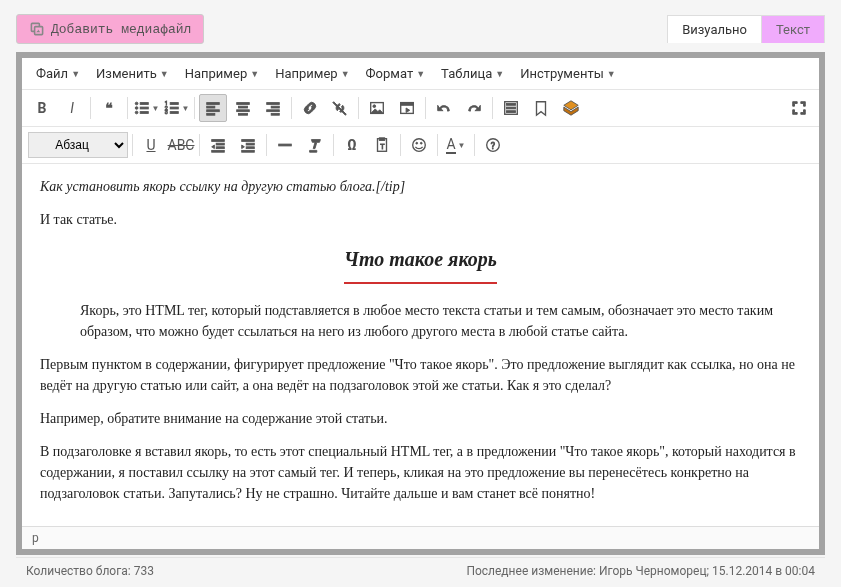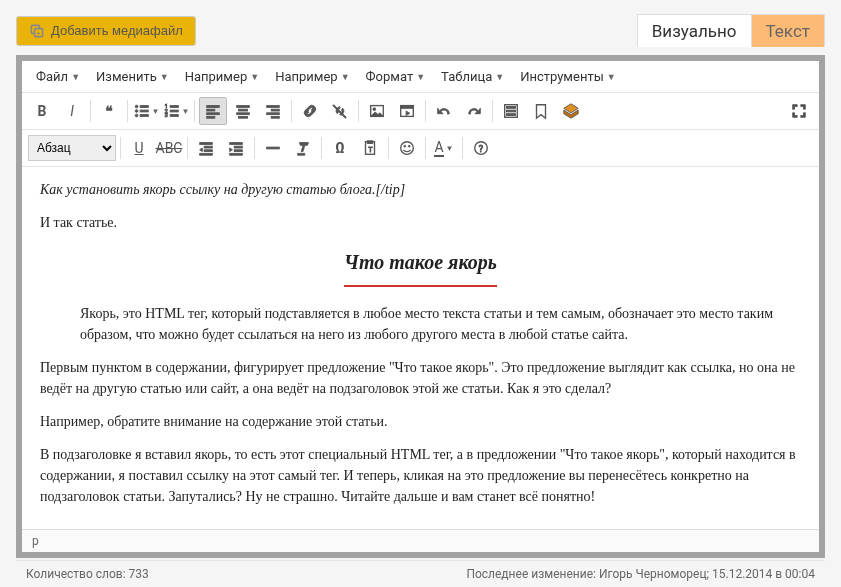--- a/index.html
+++ b/index.html
@@ -1,34 +1,34 @@
 <!DOCTYPE html>
 <html><head>
 <meta charset="utf-8">
 <style>
 * { box-sizing: border-box; margin: 0; padding: 0; }
 body { font-family: -apple-system, BlinkMacSystemFont, "Segoe UI", Roboto, sans-serif; font-size: 13px; background: #f5f5f5; width: 841px; height: 587px; overflow: hidden; color: #333; }
 .wrap { padding: 14px 16px; }
 .topbar { display: flex; justify-content: space-between; align-items: center; margin-bottom: 8px; }
-.media-btn { background: #eab308; border: 1px solid #ccc; padding: 6px 12px; border-radius: 3px; font-size: 13px; display: inline-flex; align-items: center; gap: 6px; cursor: pointer; color: #555; }
+.media-btn { background: #f9a8d4; border: 1px solid #ccc; padding: 6px 12px; border-radius: 3px; font-size: 13px; display: inline-flex; align-items: center; gap: 6px; cursor: pointer; color: #555; font-family: Liberation Mono, monospace; }
 .media-btn svg { width: 16px; height: 16px; fill: #888; }
 .tabs { display: flex; border: 1px solid #ddd; border-bottom: none; }
-.tab { padding: 6px 14px; background: #f5f5f5; cursor: pointer; font-size: 17px; color: #666; }
+.tab { padding: 6px 14px; background: #f5f5f5; cursor: pointer; font-size: 13px; color: #666; }
 .tab.active { background: #fff; border-right: 1px solid #ddd; color: #333; }
-.tab.inactive { background: #fdba74; }
+.tab.inactive { background: #f0abfc; }
 .editor { border: 6px solid #a3a3a3; background: #fff; }
 .menubar { display: flex; gap: 4px; padding: 4px 8px; border-bottom: 1px solid #e5e5e5; }
 .menu-item { padding: 4px 6px; cursor: pointer; font-size: 13px; color: #333; display: inline-flex; align-items: center; gap: 3px; }
 .caret { font-size: 9px; color: #666; }
 .toolbar { display: flex; flex-wrap: wrap; gap: 2px; padding: 4px 6px; border-bottom: 1px solid #e5e5e5; align-items: center; }
 .tb-btn { width: 28px; height: 28px; display: inline-flex; align-items: center; justify-content: center; cursor: pointer; border-radius: 2px; color: #555; font-size: 14px; }
 .tb-btn svg { width: 18px; height: 18px; fill: #555; stroke: #555; }
 .tb-btn.active { background: #e0e0e0; border: 1px solid #bbb; }
 .sep { width: 1px; height: 22px; background: #ddd; margin: 0 2px; }
-.format-select { height: 26px; border: 1px solid #ccc; font-size: 12px; padding: 0 4px; width: 88px; }
+.format-select { height: 26px; border: 1px solid #ccc; font-size: 12px; padding: 0 4px; width: 100px; text-align: center; }
 .expand-btn { margin-left: auto; }
 .content { padding: 12px 18px 10px; font-family: Georgia, serif; font-size: 14px; line-height: 1.5; color: #222; min-height: 340px; }
 .content p { margin-bottom: 12px; }
 .tip-line { font-style: italic; }
 .h2 { text-align: center; font-weight: bold; font-size: 20px; font-style: italic; margin: 14px auto 16px; display: table; border-bottom: 2px solid #d03030; padding-bottom: 8px; }
 .quote { padding-left: 40px; padding-right: 20px; margin-bottom: 14px; }
 .statusbar { border-top: 1px solid #ddd; padding: 4px 10px; font-size: 12px; color: #666; background: #fafafa; }
 .footer { display: flex; justify-content: space-between; padding: 6px 10px 0; font-size: 12px; color: #666; border-top: 1px solid #e5e5e5; margin-top: 2px; }
 .underline-a { border-bottom: 2px solid #555; }
 </style>
@@ -285,21 +285,21 @@
       <p>Первым пунктом в содержании, фигурирует предложение "Что такое якорь". Это предложение выглядит как ссылка, но она не ведёт на другую статью или сайт, а она ведёт на подзаголовок этой же статьи. Как я это сделал?</p>
       <p>Например, обратите внимание на содержание этой статьи.</p>
       <p>В подзаголовке я вставил якорь, то есть этот специальный HTML тег, а в предложении "Что такое якорь", который находится в содержании, я поставил ссылку на этот самый тег. И теперь, кликая на это предложение вы перенесётесь конкретно на подзаголовок статьи. Запутались? Ну не страшно. Читайте дальше и вам станет всё понятно!</p>
     </div>
 
     <div class="statusbar">p</div>
   </div>
 
   <div class="footer">
     <div>
-      <span>Количество слов:</span>
+      <span>Количество блога:</span>
       <span>733</span>
     </div>
     <div>
       <span>Последнее изменение:</span>
       <span>Игорь Черноморец; 15.12.2014 в 00:04</span>
     </div>
   </div>
 </div>
 
 </body></html>

